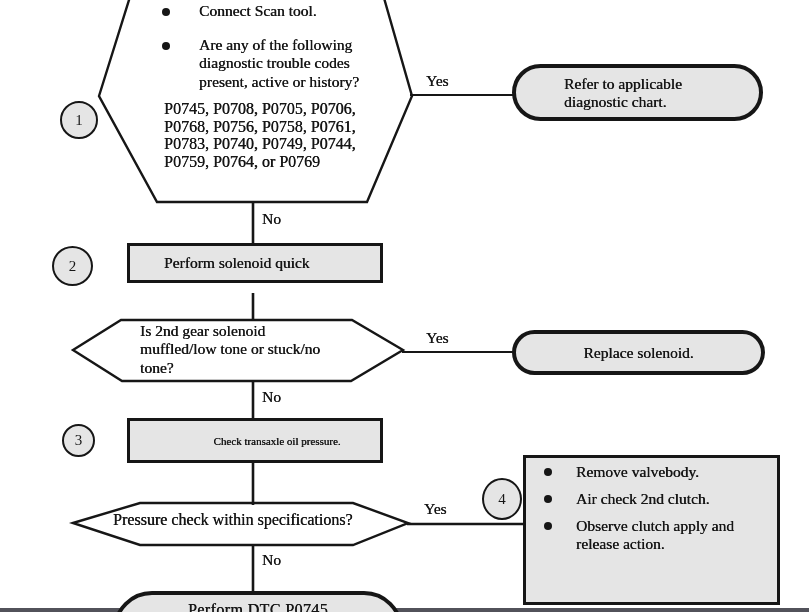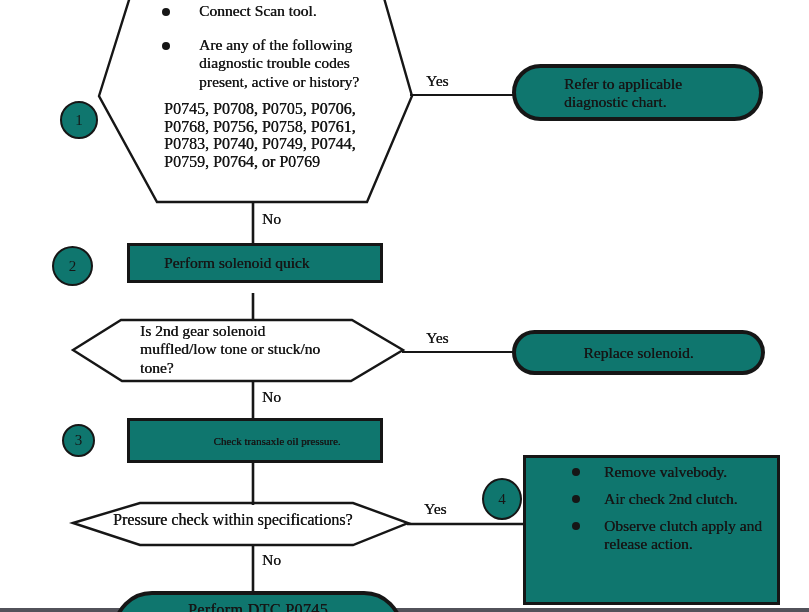--- a/index.html
+++ b/index.html
@@ -1,37 +1,37 @@
 <!DOCTYPE html>
 <html><head>
 <meta charset="utf-8">
 <style>
   html,body{margin:0;padding:0;background:#fff;}
   #page{
     position:relative;width:809px;height:612px;background:#ffffff;
     overflow:hidden;font-family:"Liberation Serif",serif;color:#161616;
   }
   svg.layer{position:absolute;left:0;top:0;z-index:1;}
-  .shape{position:absolute;background:#0f766e;border:3px solid #161616;box-sizing:border-box;z-index:2;}
+  .shape{position:absolute;background:#e5e5e5;border:3px solid #161616;box-sizing:border-box;z-index:2;}
   .rect{border-width:3px;}
   .oval{border-radius:999px;border-width:4px;}
   .circle{border-radius:50%;border-width:2px;display:flex;align-items:center;justify-content:center;
           font-size:15px;z-index:3;}
   .t{position:absolute;z-index:4;font-size:15.5px;line-height:18.4px;
      text-shadow:0.35px 0 currentColor;white-space:nowrap;}
   .branch{font-size:15.5px;}
   .bullet-row{display:flex;align-items:flex-start;}
   .dot{width:8px;height:8px;border-radius:50%;background:#161616;flex:none;margin:6px 29px 0 2px;}
   .codes{font-size:16px;line-height:17.6px;}
   .rect-txt{display:flex;flex-direction:column;justify-content:center;height:100%;
             font-size:15.5px;line-height:17.8px;text-shadow:0.35px 0 currentColor;}
   .center-txt{display:flex;align-items:center;justify-content:center;height:100%;
             font-size:15.5px;text-shadow:0.35px 0 currentColor;}
   .b4-list{display:flex;flex-direction:column;gap:9.5px;padding:5px 8px 0 16px;
-           font-size:15.5px;line-height:17.5px;text-shadow:0.35px 0 currentColor;margin-left:28px;}
+           font-size:15.5px;line-height:17.5px;text-shadow:0.35px 0 currentColor;}
   .b4-row{display:flex;align-items:flex-start;}
   .b4-row .dot{margin:5px 24px 0 2px;}
   .b4-text{white-space:normal;width:206px;}
   .scanline{position:absolute;left:0;top:608px;width:809px;height:4px;background:#52525a;z-index:1;}
   .bottom-oval-label{position:absolute;left:0;right:0;top:6px;text-align:center;
     font-size:16px;letter-spacing:0.4px;text-shadow:0.35px 0 currentColor;}
 </style>
 </head>
 <body>
 

